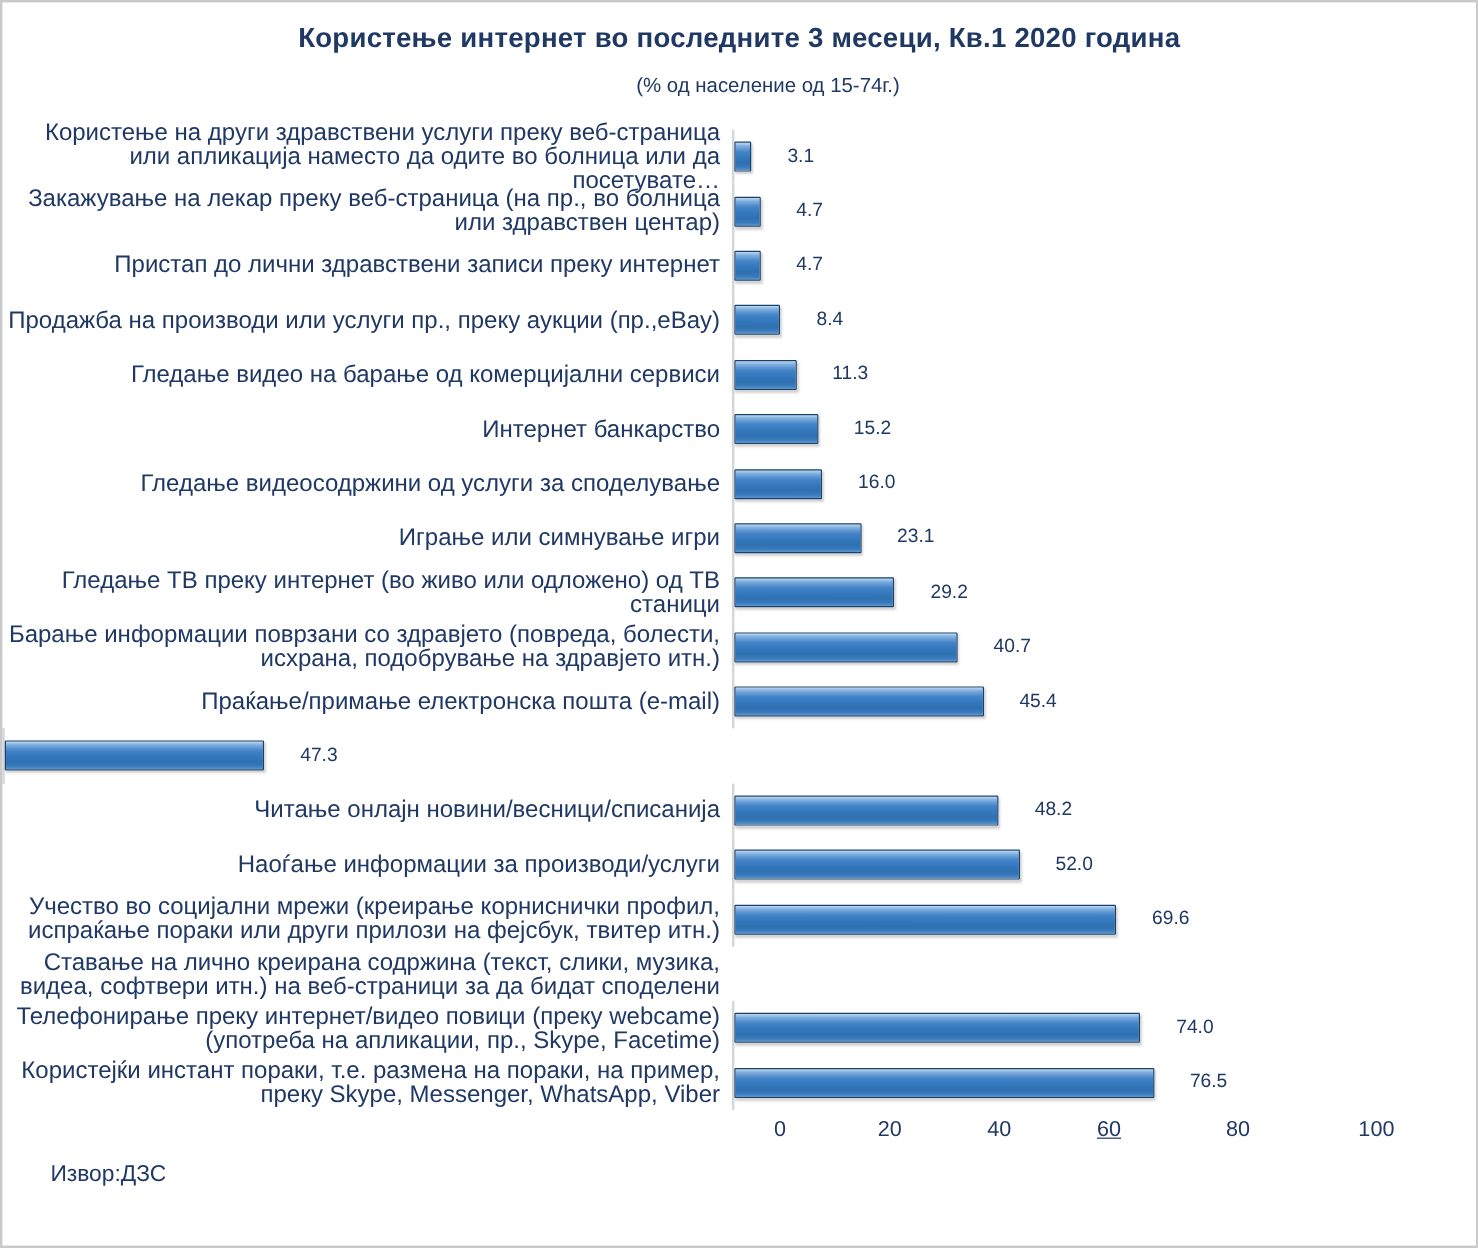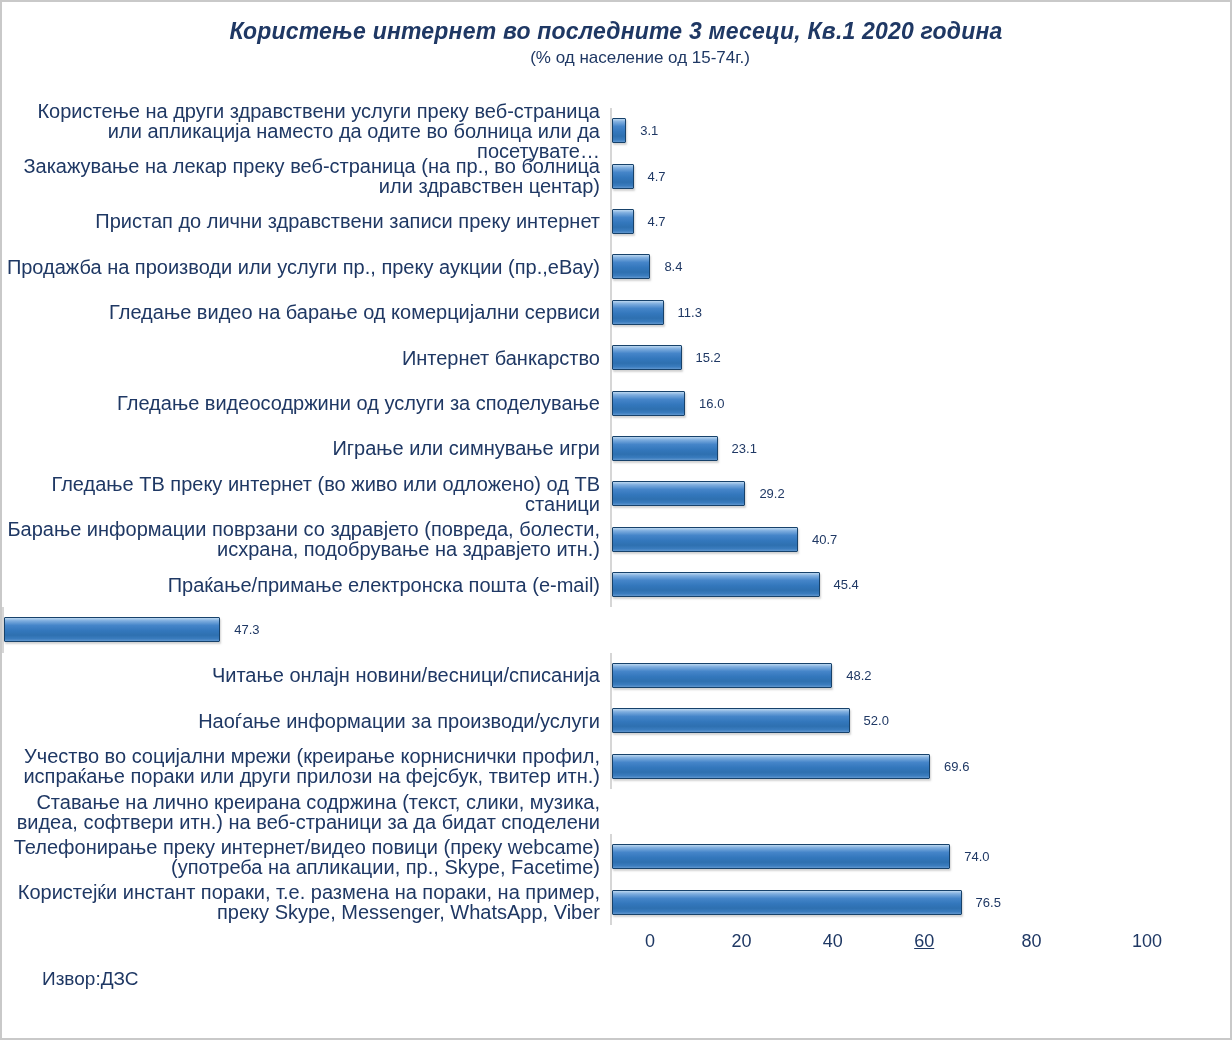--- a/index.html
+++ b/index.html
@@ -10,22 +10,22 @@
   *{box-sizing:border-box;}
   html,body{margin:0;padding:0;}
   body{
     width:1232px;height:1040px;
     background:#ffffff;
     border:2px solid #C9C9C9;
     font-family:"Liberation Sans", sans-serif;
     position:relative;overflow:hidden;
   }
   .header{position:absolute;top:16px;left:0;width:100%;text-align:center;}
-  .title{font-size:23px;font-weight:bold;color:var(--text-color);letter-spacing:0.2px;font-style:italic;}
-  .subtitle{font-size:17px;color:var(--text-color);margin-top:3px;padding-left:48px;}
+  .title{font-size:23px;font-weight:bold;color:var(--text-color);letter-spacing:0.2px;}
+  .subtitle{font-size:17px;color:var(--text-color);margin-top:17px;padding-left:48px;}
   .chart{position:absolute;top:106px;left:0;width:1228px;}
   .row{display:flex;align-items:center;height:45.4px;}
   .cat{
     width:608px;min-width:608px;
     text-align:right;padding-right:10px;
     font-size:20px;line-height:20px;
     color:var(--text-color);
   }
   .track{
     position:relative;flex:1;height:100%;
@@ -34,21 +34,21 @@
   }
   .bar{
     height:25px;min-width:3px;
     border:1px solid var(--bar-border);
     border-radius:1px;
     background:linear-gradient(180deg,
       #BBD7F0 0%, #7FAEDF 12%, #4585C9 32%, #3377BC 55%,
       #2E70B0 75%, #3A7CBE 90%, #6096CE 100%);
     box-shadow:1px 2px 2px rgba(130,130,130,0.35);
   }
-  .val{margin-left:14px;font-size:13px;color:var(--text-color);white-space:nowrap;}
+  .val{margin-left:30px;font-size:16px;color:var(--text-color);white-space:nowrap;}
   .axis{position:relative;margin-left:648px;width:460px;height:26px;margin-top:6px;}
   .tick{
     position:absolute;top:0;transform:translateX(-50%);
     font-size:18px;color:var(--text-color);
   }
   .source{position:absolute;left:40px;bottom:48px;font-size:19px;color:var(--text-color);}
 </style>
 </head>
 <body>
 

